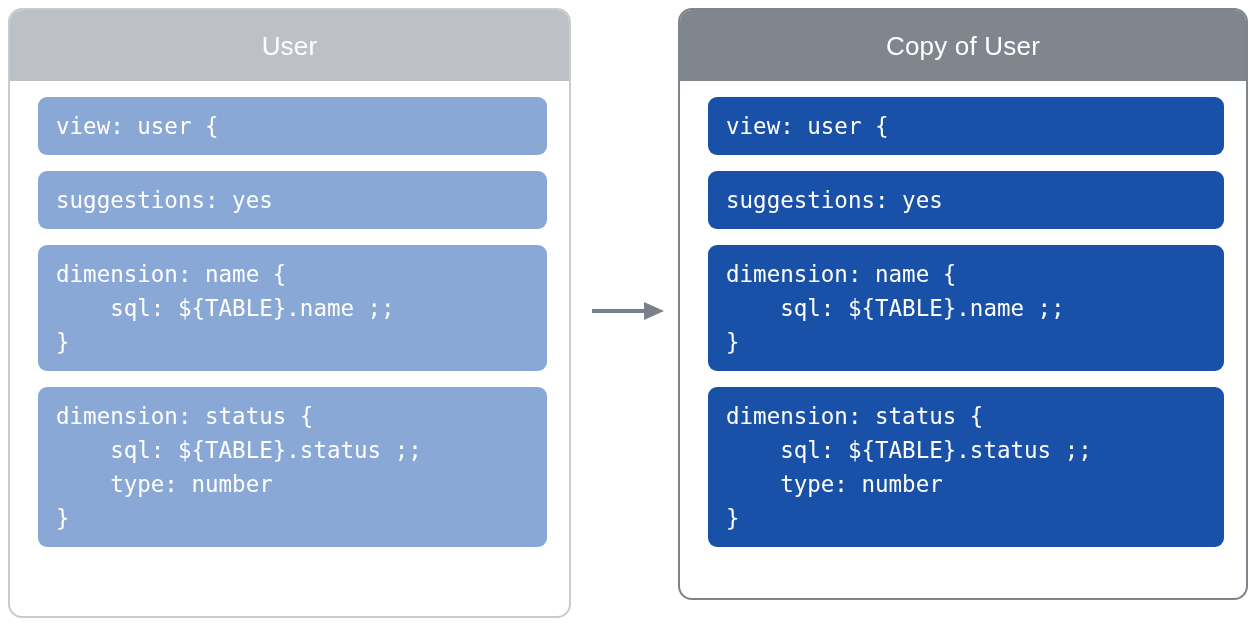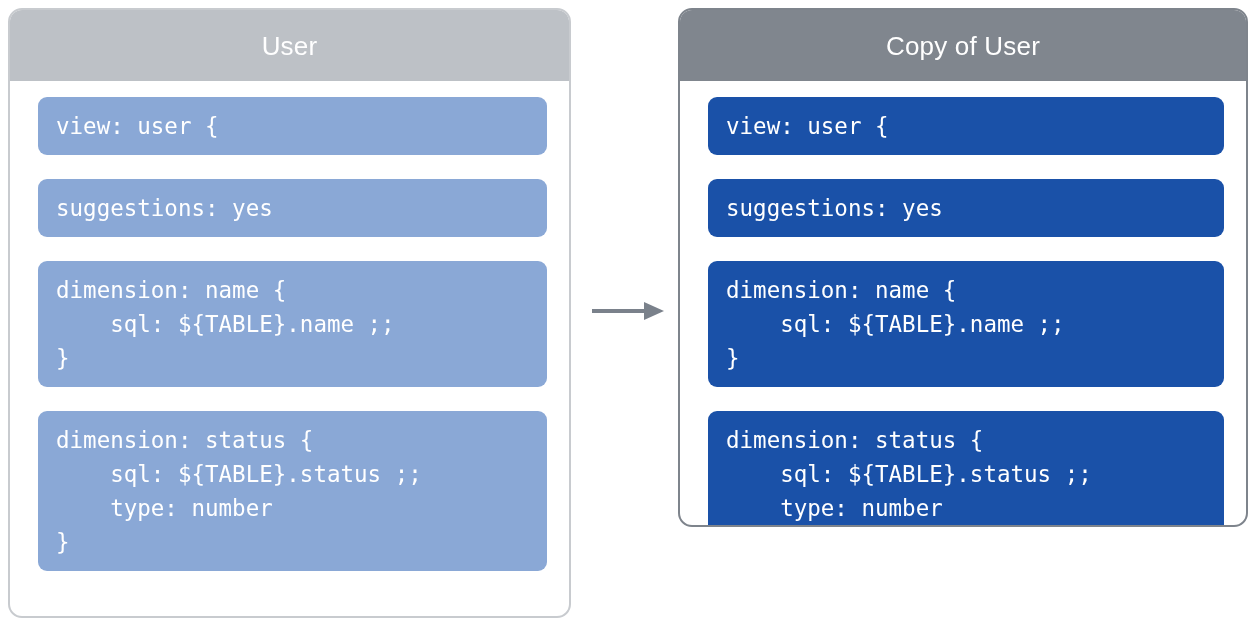--- a/index.html
+++ b/index.html
@@ -36,22 +36,23 @@
     top: 8px;
     width: 563px;
     height: 610px;
     border: 2px solid #c8cbcf;
   }
 
   .card-target {
     left: 678px;
     top: 8px;
     width: 570px;
-    height: 519px;
+    height: 592px;
     border: 2px solid #7e848c;
+    justify-content: center;
   }
 
   .card-header {
     height: 71px;
     flex: 0 0 71px;
     display: flex;
     align-items: center;
     justify-content: center;
     color: #ffffff;
     font-size: 26px;
@@ -61,21 +62,21 @@
   }
 
   .card-source .card-header { background: #bdc1c6; }
   .card-target .card-header { background: #80868e; }
 
   .card-body {
     flex: 1 1 auto;
     padding: 16px 22px 18px 28px;
     display: flex;
     flex-direction: column;
-    gap: 24px;
+    gap: 16px;
     box-sizing: border-box;
   }
 
   
   .code-block {
     border-radius: 9px;
     color: #ffffff;
     font-family: "DejaVu Sans Mono", "Liberation Mono", monospace;
     font-size: 22.5px;
     line-height: 34px;

